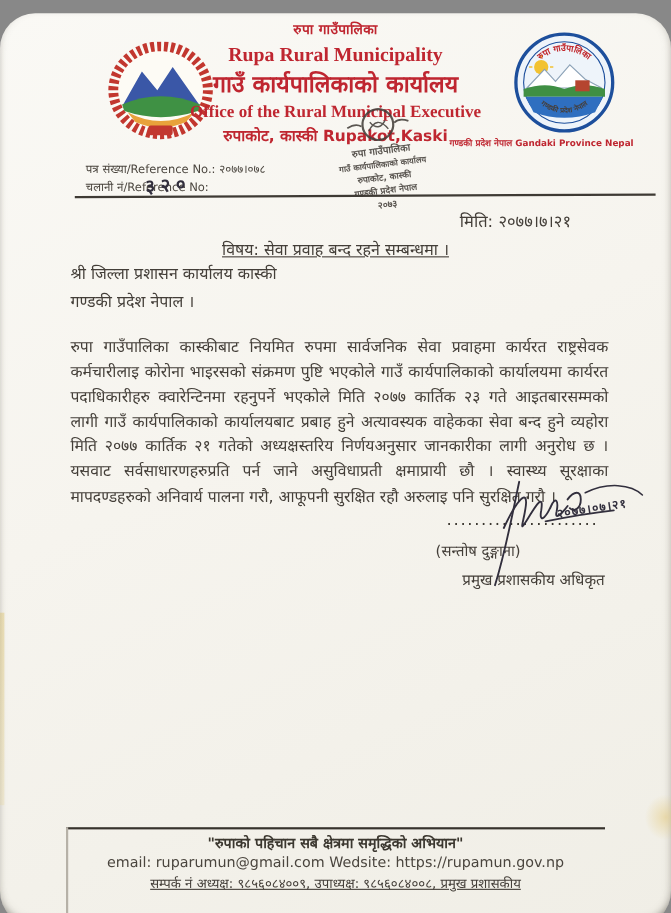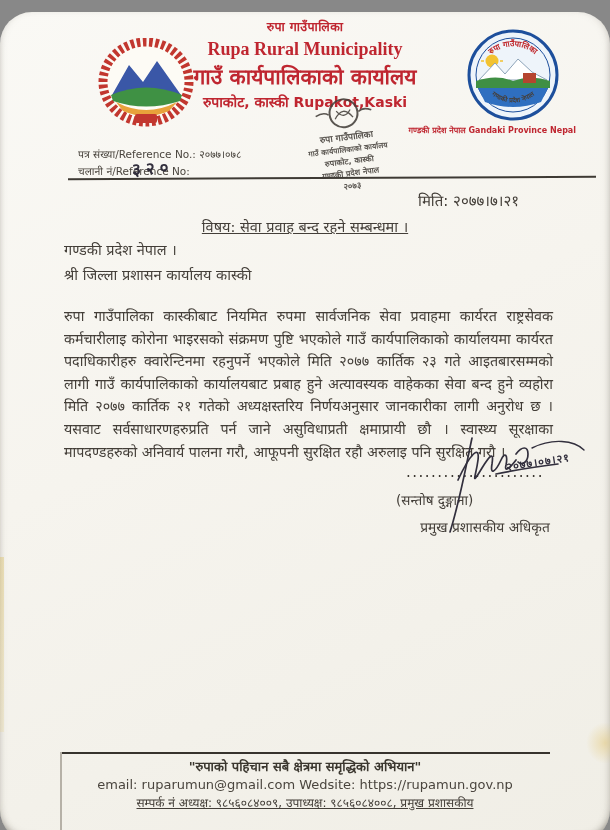--- a/index.html
+++ b/index.html
@@ -85,20 +85,21 @@
     <polygon points="14,57 31,27 45,44 59,23 83,57" fill="#3a57a7"></polygon>
     <path d="M13,57 Q48,42 84,57 L82,63 Q48,74 15,63 Z" fill="#3f9144"></path>
     <path d="M18,64 Q48,80 79,64 L71,73 Q48,83 25,73 Z" fill="#e8a23b"></path>
     <rect x="37" y="76" width="22" height="9" rx="2" fill="#c2372f"></rect>
   </svg>
 
   <div class="abs hdr-center">
     <div class="red hdr-muni-np">रुपा गाउँपालिका</div>
     <div class="red hdr-muni-en serif">Rupa Rural Municipality</div>
     <div class="red hdr-office-np">गाउँ कार्यपालिकाको कार्यालय</div>
+    <div class="red hdr-office-en serif">Office of the Rural Municipal Executive</div>
     <div class="red hdr-place">रुपाकोट, कास्की Rupakot,Kaski</div>
   </div>
 
   <svg class="abs logo" style="left:466px; top:16px;" width="94" height="94" viewBox="0 0 94 94">
     <circle cx="47" cy="47" r="44" fill="#eef4fa" stroke="#1d4f9c" stroke-width="3"></circle>
     <circle cx="47" cy="47" r="37" fill="none" stroke="#1d4f9c" stroke-width="1"></circle>
     <circle cx="26" cy="33" r="6.5" fill="#f2c231"></circle>
     <g stroke="#f2c231" stroke-width="1.4">
       <line x1="26" y1="22" x2="26" y2="25"></line>
         <line x1="26" y1="41" x2="26" y2="44"></line>
@@ -147,22 +148,22 @@
       <text x="62" y="56" font-size="7.5">गाउँ कार्यपालिकाको कार्यालय</text>
       <text x="62" y="68" font-size="8">रुपाकोट, कास्की</text>
       <text x="62" y="80" font-size="8">गण्डकी प्रदेश नेपाल</text>
       <text x="62" y="93" font-size="8.5">२०७३</text>
     </g>
   </svg>
 
   <div class="abs date-line">मिति: २०७७।७।२१</div>
   <div class="abs subject">विषय: सेवा प्रवाह बन्द रहने सम्बन्धमा ।</div>
   <div class="abs addressee">
+    <div>श्री जिल्ला प्रशासन कार्यालय कास्की</div>
     <div>गण्डकी प्रदेश नेपाल ।</div>
-    <div>श्री जिल्ला प्रशासन कार्यालय कास्की</div>
   </div>
 
   <div class="abs body-par">रुपा गाउँपालिका कास्कीबाट नियमित रुपमा सार्वजनिक सेवा प्रवाहमा कार्यरत राष्ट्रसेवक कर्मचारीलाइ कोरोना भाइरसको संक्रमण पुष्टि भएकोले गाउँ कार्यपालिकाको कार्यालयमा कार्यरत पदाधिकारीहरु क्वारेन्टिनमा रहनुपर्ने भएकोले मिति २०७७ कार्तिक २३ गते आइतबारसम्मको लागी गाउँ कार्यपालिकाको कार्यालयबाट प्रबाह हुने अत्यावस्यक वाहेकका सेवा बन्द हुने व्यहोरा मिति २०७७ कार्तिक २१ गतेको अध्यक्षस्तरिय निर्णयअनुसार जानकारीका लागी अनुरोध छ ।  यसवाट सर्वसाधारणहरुप्रति पर्न जाने असुविधाप्रती क्षमाप्रायी छौ ।  स्वास्थ्य सूरक्षाका मापदण्डहरुको अनिवार्य पालना गरौ, आफूपनी सुरक्षित रहौ अरुलाइ पनि सुरक्षित गरौ ।</div>
 
   <div class="abs sig-dots">......................</div>
   <svg class="abs sig-svg" width="160" height="110" viewBox="0 0 160 110">
     <g stroke="#322f3d" fill="none" stroke-width="1.7" stroke-linecap="round">
       <path d="M36,10 C30,38 24,72 14,104"></path>
       <path d="M22,52 C34,26 44,16 42,32 C40,48 34,60 46,40 C54,27 58,23 56,36 C54,47 59,45 65,32 C69,23 72,27 70,37 C68,45 74,40 80,32"></path>
       <path d="M80,26 C86,18 92,18 92,26 C92,34 86,38 82,34"></path>

